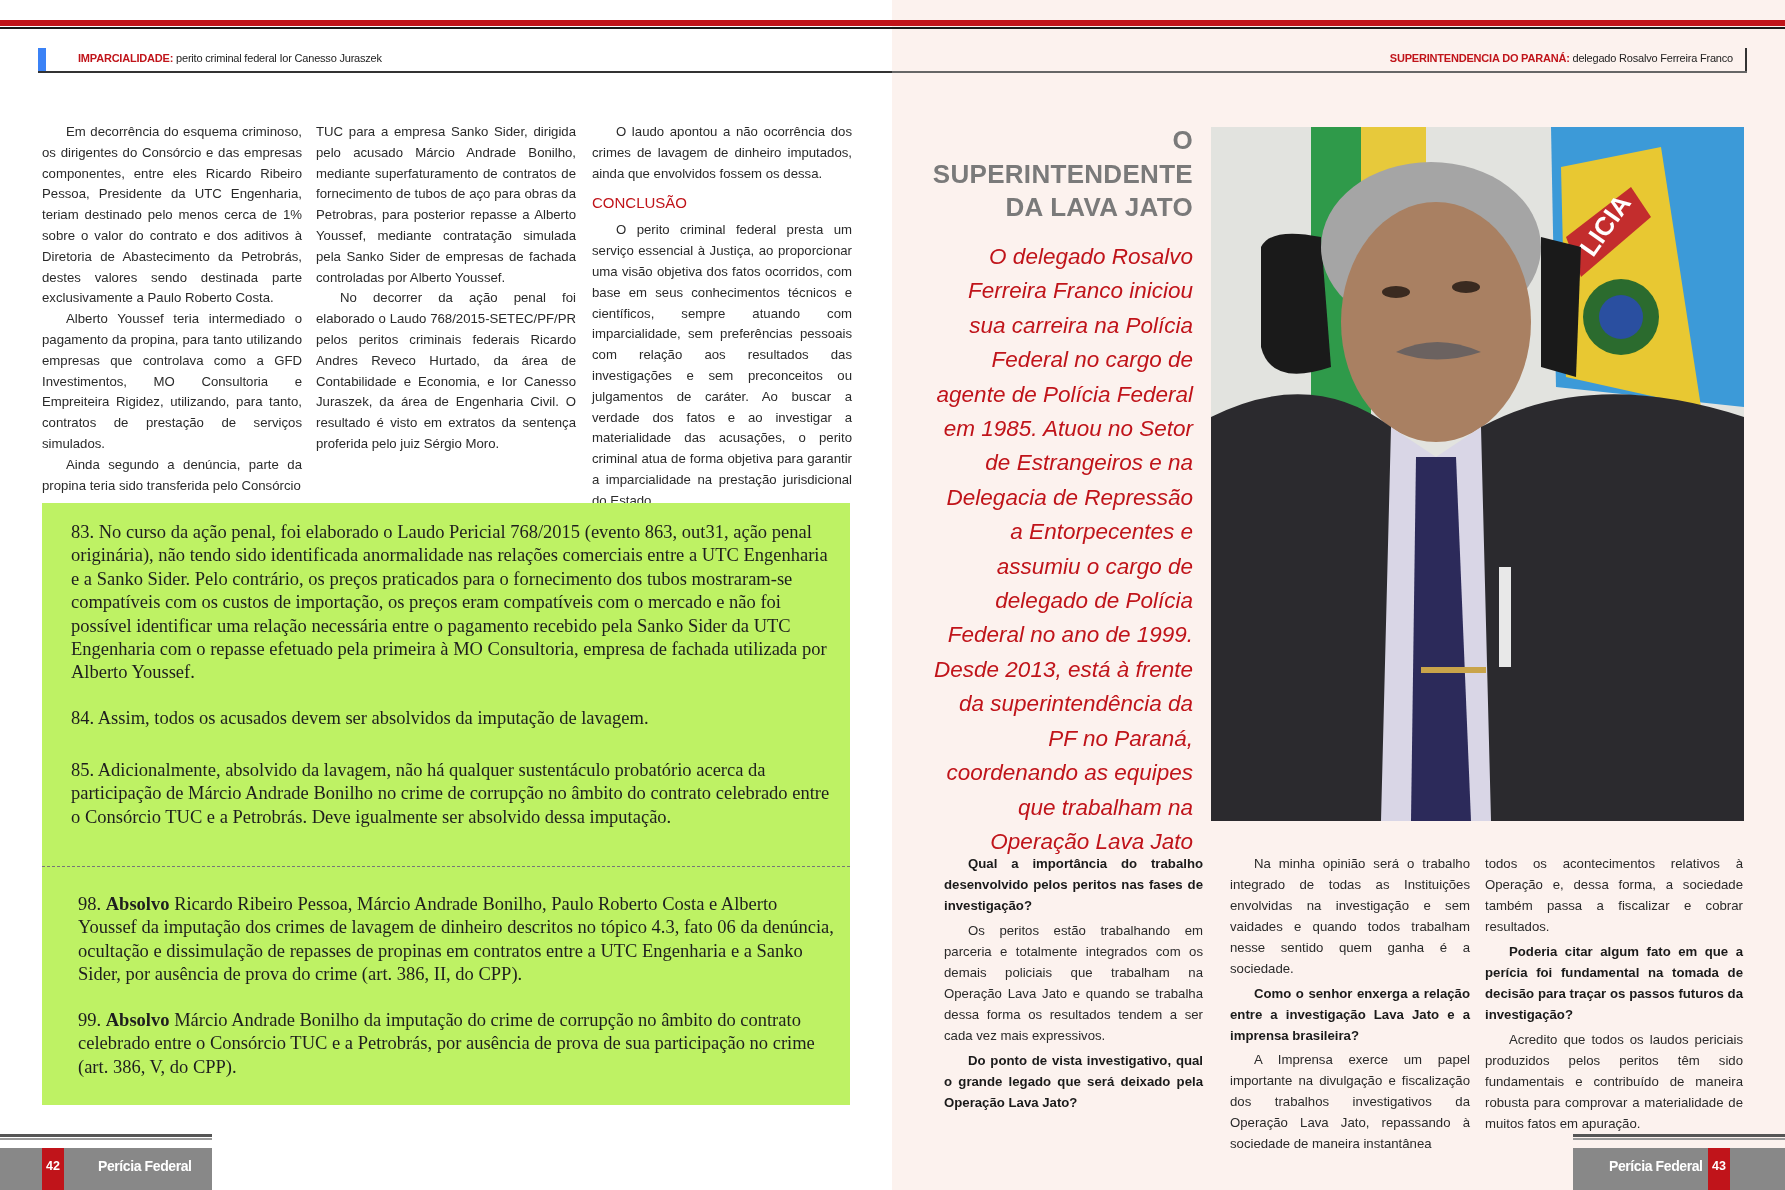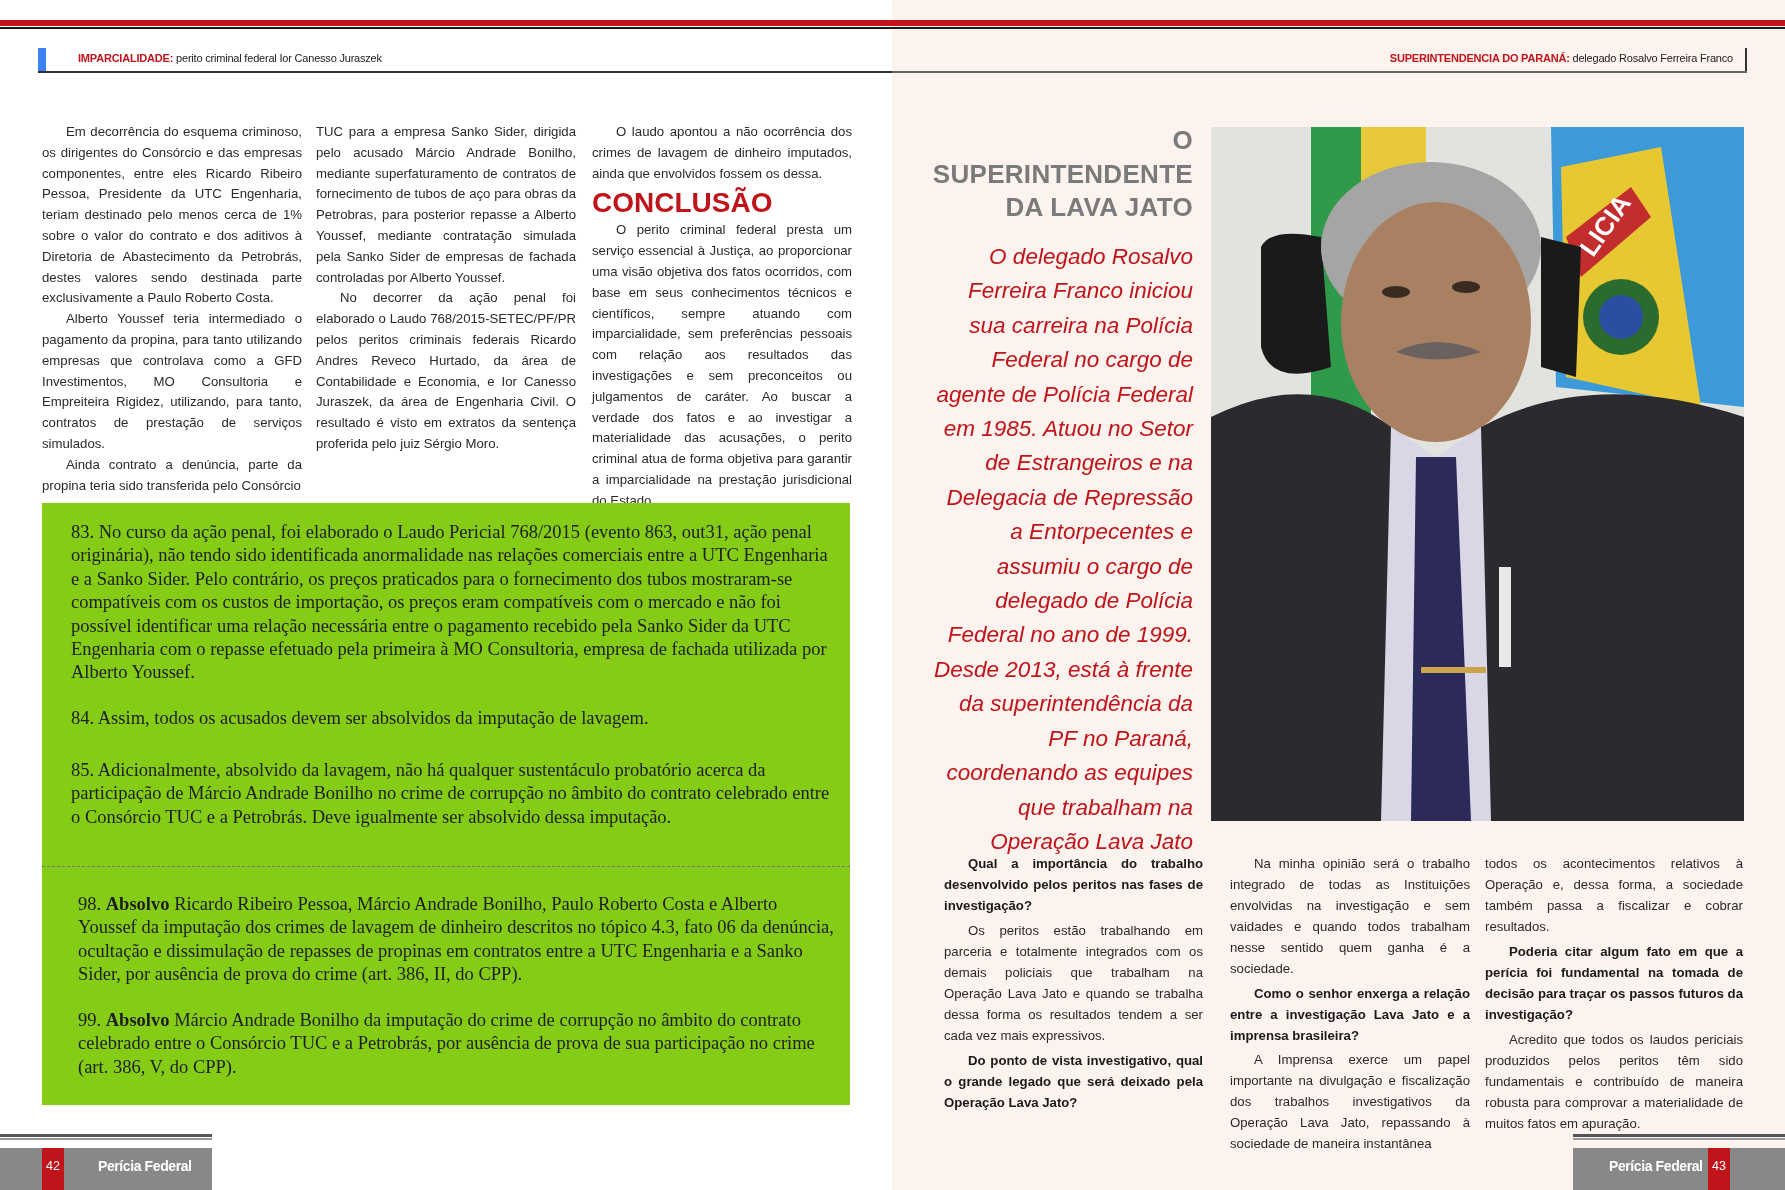--- a/index.html
+++ b/index.html
@@ -17,23 +17,23 @@
   .header-left { left: 38px; padding-left: 32px; border-left: 8px solid #3b82f6; height: 24px; padding-top: 4px; }
   .header-left-line { position: absolute; left: 38px; top: 71px; width: 854px; height: 2px; background: #333; }
   .header-right { right: 38px; padding-right: 12px; border-right: 2px solid #333; height: 24px; padding-top: 4px; text-align: right; }
   .header-right-line { position: absolute; left: 892px; top: 71px; width: 855px; height: 2px; background: #666; }
 
   .col { position: absolute; font-size: 13.2px; line-height: 20.8px; color: #2a2a2a; text-align: justify; }
   .col p { text-indent: 24px; }
   .col1 { left: 42px; top: 122px; width: 260px; }
   .col2 { left: 316px; top: 122px; width: 260px; }
   .col3 { left: 592px; top: 122px; width: 260px; }
-  .section-title { color: #c0141a; font-weight: bold; font-size: 28px; line-height: 30px; margin: 4px 0 2px 0; text-indent: 0 !important; }
+  .section-title { color: #c0141a; font-weight: normal; font-size: 15px; line-height: 30px; margin: 4px 0 2px 0; text-indent: 0 !important; }
 
-  .quote-box { position: absolute; left: 42px; top: 503px; width: 808px; height: 602px; background: #84cc16; font-family: "Liberation Serif", serif; color: #1e1e1e; font-size: 18.5px; line-height: 23.4px; }
+  .quote-box { position: absolute; left: 42px; top: 503px; width: 808px; height: 602px; background: #bef264; font-family: "Liberation Serif", serif; color: #1e1e1e; font-size: 18.5px; line-height: 23.4px; }
   .quote-box p { position: absolute; left: 29px; width: 760px; }
   .q83 { top: 18px; }
   .q84 { top: 204px; }
   .q85 { top: 256px; }
   .q98 { top: 390px; left: 36px !important; }
   .q99 { top: 506px; left: 36px !important; }
   .quote-divider { position: absolute; left: 0; top: 363px; width: 808px; border-top: 1px dashed #777; }
 
   .feature-title { position: absolute; right: 592px; top: 124px; width: 290px; text-align: right; font-weight: bold; font-size: 26px; line-height: 33.5px; color: #7a7a7a; letter-spacing: 0.3px; }
   .feature-lead { position: absolute; left: 930px; top: 240px; width: 263px; text-align: right; font-style: italic; color: #c0141a; font-size: 22.5px; line-height: 34.4px; }
@@ -47,21 +47,21 @@
   .cr2 { left: 1230px; top: 853px; width: 240px; }
   .cr3 { left: 1485px; top: 853px; width: 258px; }
   .cr3 p.nofirst { text-indent: 0; }
 
   .footer-left-line { position: absolute; left: 0; top: 1134px; width: 212px; height: 3px; background: #555; }
   .footer-left-line2 { position: absolute; left: 0; top: 1138px; width: 212px; height: 2px; background: #999; }
   .footer-left { position: absolute; left: 0; top: 1148px; width: 212px; height: 42px; background: #888; }
   .footer-right-line { position: absolute; left: 1573px; top: 1134px; width: 212px; height: 3px; background: #555; }
   .footer-right-line2 { position: absolute; left: 1573px; top: 1138px; width: 212px; height: 2px; background: #999; }
   .footer-right { position: absolute; left: 1573px; top: 1148px; width: 212px; height: 42px; background: #888; }
-  .page-num { position: absolute; top: 0; width: 22px; height: 42px; background: #c0141a; color: #fff; font-size: 12.5px; font-weight: normal; text-align: center; padding-top: 11px; }
+  .page-num { position: absolute; top: 0; width: 22px; height: 42px; background: #c0141a; color: #fff; font-size: 12.5px; font-weight: bold; text-align: center; padding-top: 11px; }
   .mag-name { position: absolute; top: 10px; color: #fff; font-weight: bold; font-size: 14px; letter-spacing: -0.4px; }
 </style>
 </head>
 <body>
 
 <div class="page-left"></div>
 <div class="page-right"></div>
 
 <div class="top-rule-red"></div>
 <div class="top-rule-black"></div>
@@ -72,21 +72,21 @@
 <div class="header-left-line"></div>
 
 <div class="header-tag header-right">
   <span class="kw">SUPERINTENDENCIA DO PARANÁ:</span><span> delegado Rosalvo Ferreira Franco</span>
 </div>
 <div class="header-right-line"></div>
 
 <div class="col col1">
   <p>Em decorrência do esquema criminoso, os dirigentes do Consórcio e das empresas componentes, entre eles Ricardo Ribeiro Pessoa, Presidente da UTC Engenharia, teriam destinado pelo menos cerca de 1% sobre o valor do contrato e dos aditivos à Diretoria de Abastecimento da Petrobrás, destes valores sendo destinada parte exclusivamente a Paulo Roberto Costa.</p>
   <p>Alberto Youssef teria intermediado o pagamento da propina, para tanto utilizando empresas que controlava como a GFD Investimentos, MO Consultoria e Empreiteira Rigidez, utilizando, para tanto, contratos de prestação de serviços simulados.</p>
-  <p>Ainda contrato a denúncia, parte da propina teria sido transferida pelo Consórcio</p>
+  <p>Ainda segundo a denúncia, parte da propina teria sido transferida pelo Consórcio</p>
 </div>
 <div class="col col2">
   <p style="text-indent:0">TUC para a empresa Sanko Sider, dirigida pelo acusado Márcio Andrade Bonilho, mediante superfaturamento de contratos de fornecimento de tubos de aço para obras da Petrobras, para posterior repasse a Alberto Youssef, mediante contratação simulada pela Sanko Sider de empresas de fachada controladas por Alberto Youssef.</p>
   <p>No decorrer da ação penal foi elaborado o Laudo 768/2015-SETEC/PF/PR pelos peritos criminais federais Ricardo Andres Reveco Hurtado, da área de Contabilidade e Economia, e Ior Canesso Juraszek, da área de Engenharia Civil. O resultado é visto em extratos da sentença proferida pelo juiz Sérgio Moro.</p>
 </div>
 <div class="col col3">
   <p>O laudo apontou a não ocorrência dos crimes de lavagem de dinheiro imputados, ainda que envolvidos fossem os dessa.</p>
   <p class="section-title">CONCLUSÃO</p>
   <p>O perito criminal federal presta um serviço essencial à Justiça, ao proporcionar uma visão objetiva dos fatos ocorridos, com base em seus conhecimentos técnicos e científicos, sempre atuando com imparcialidade, sem preferências pessoais com relação aos resultados das investigações e sem preconceitos ou julgamentos de caráter. Ao buscar a verdade dos fatos e ao investigar a materialidade das acusações, o perito criminal atua de forma objetiva para garantir a imparcialidade na prestação jurisdicional do Estado.</p>
 </div>

